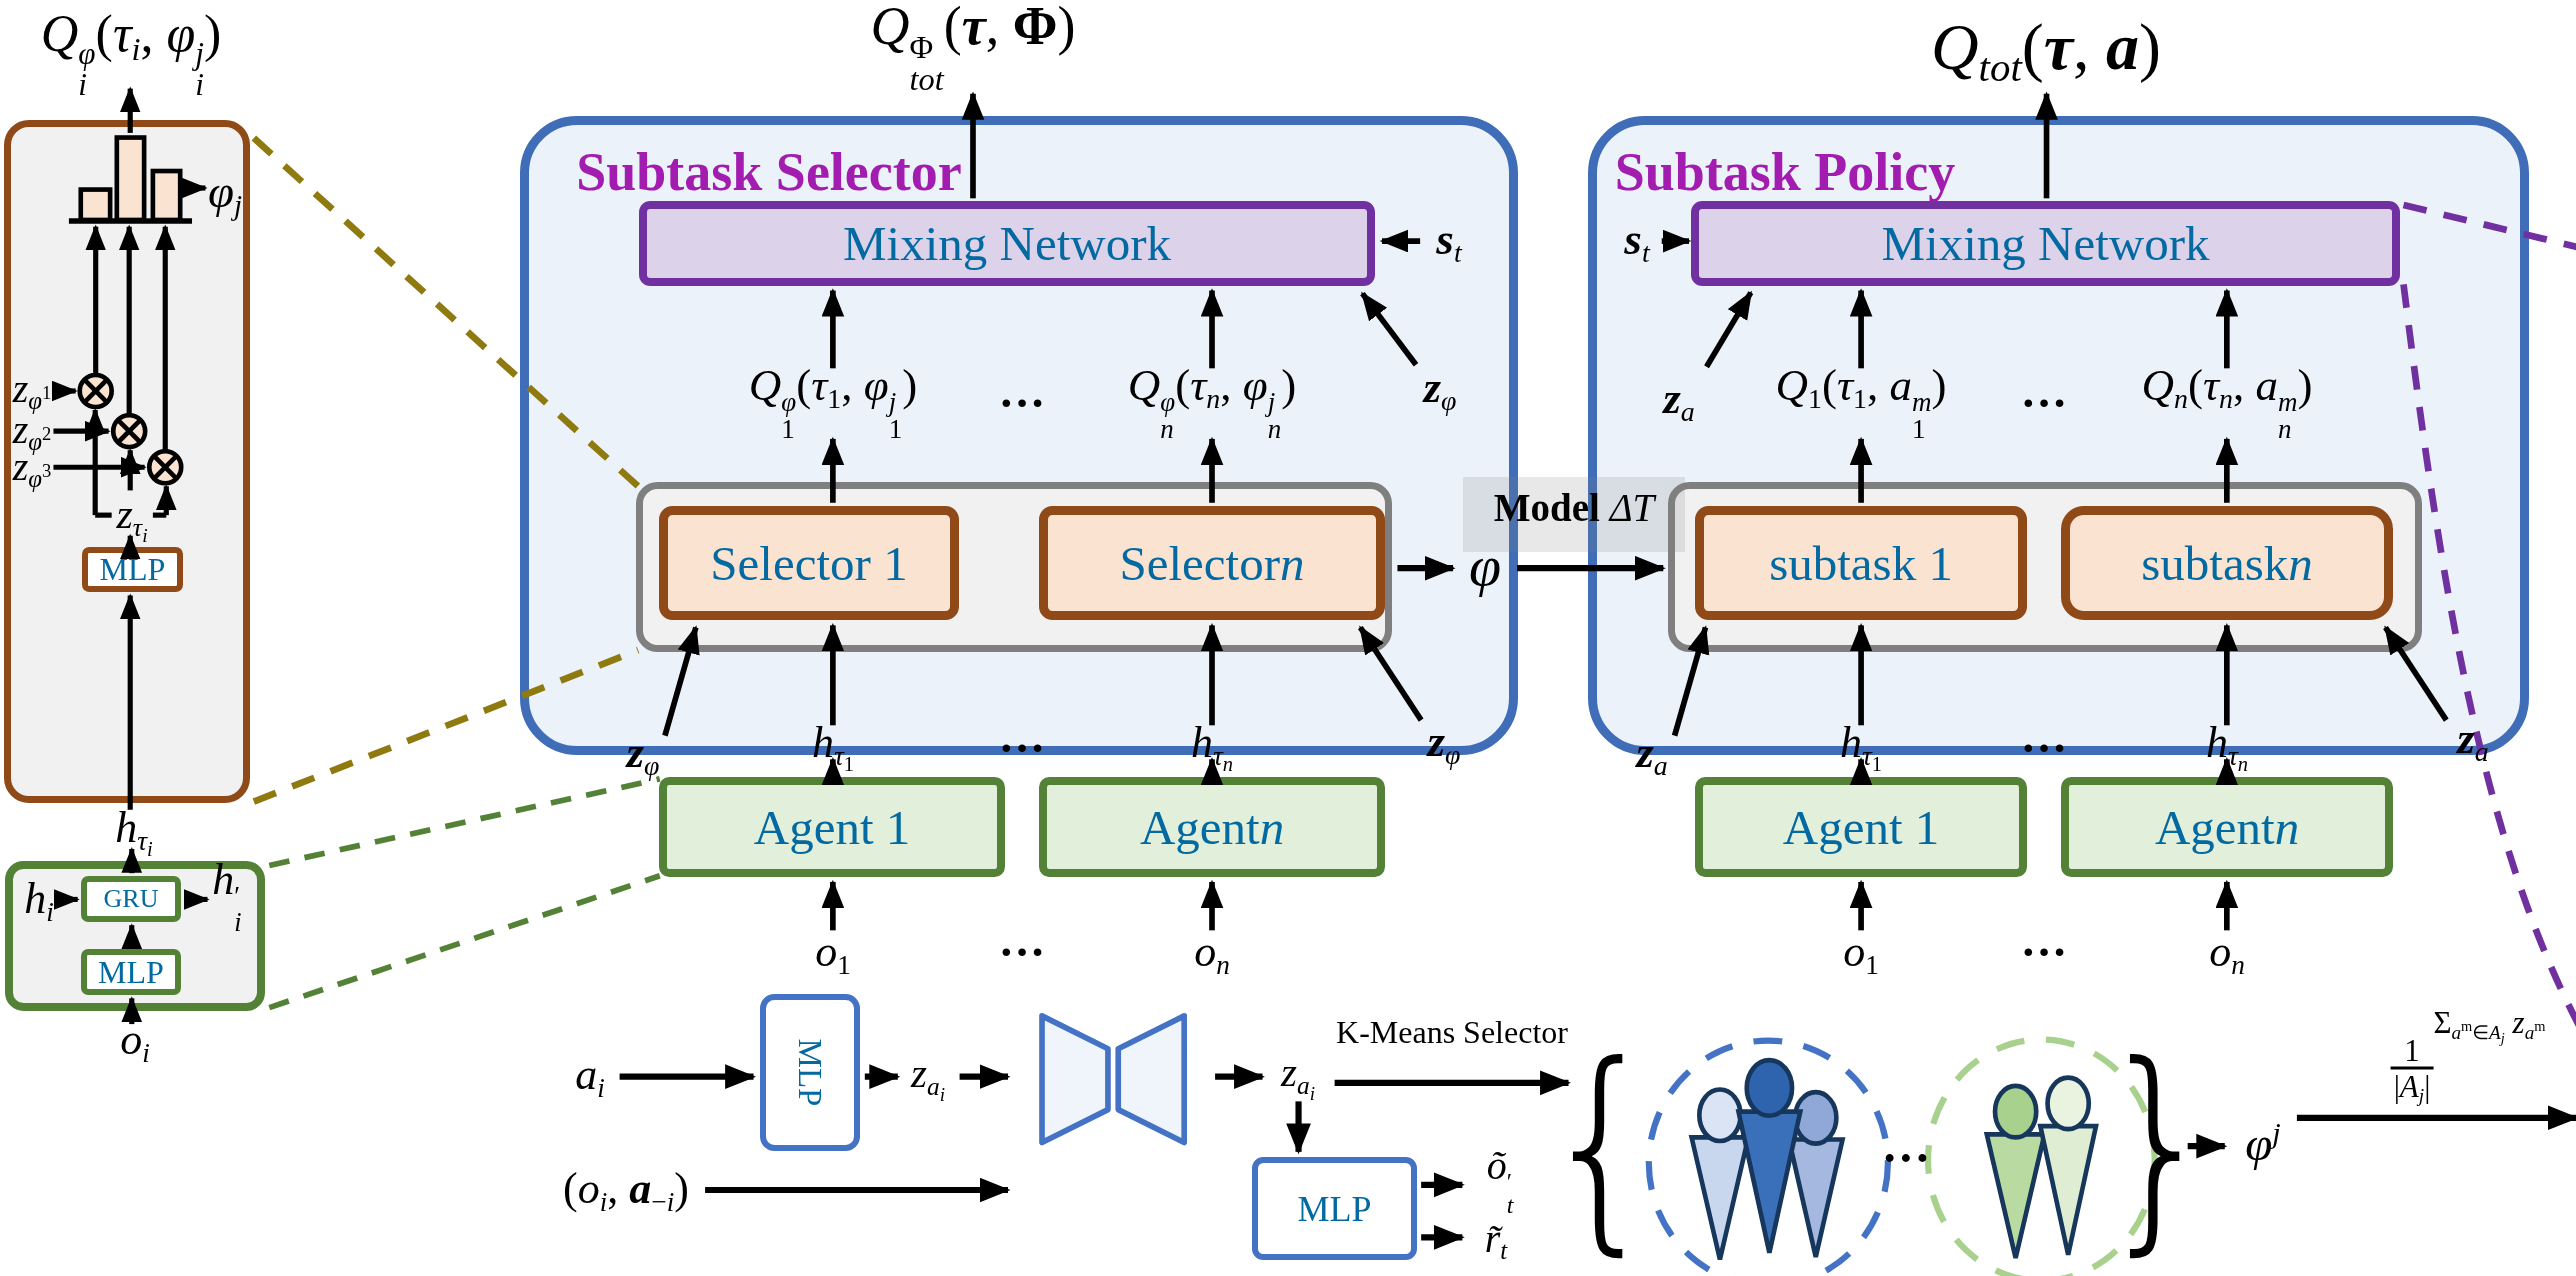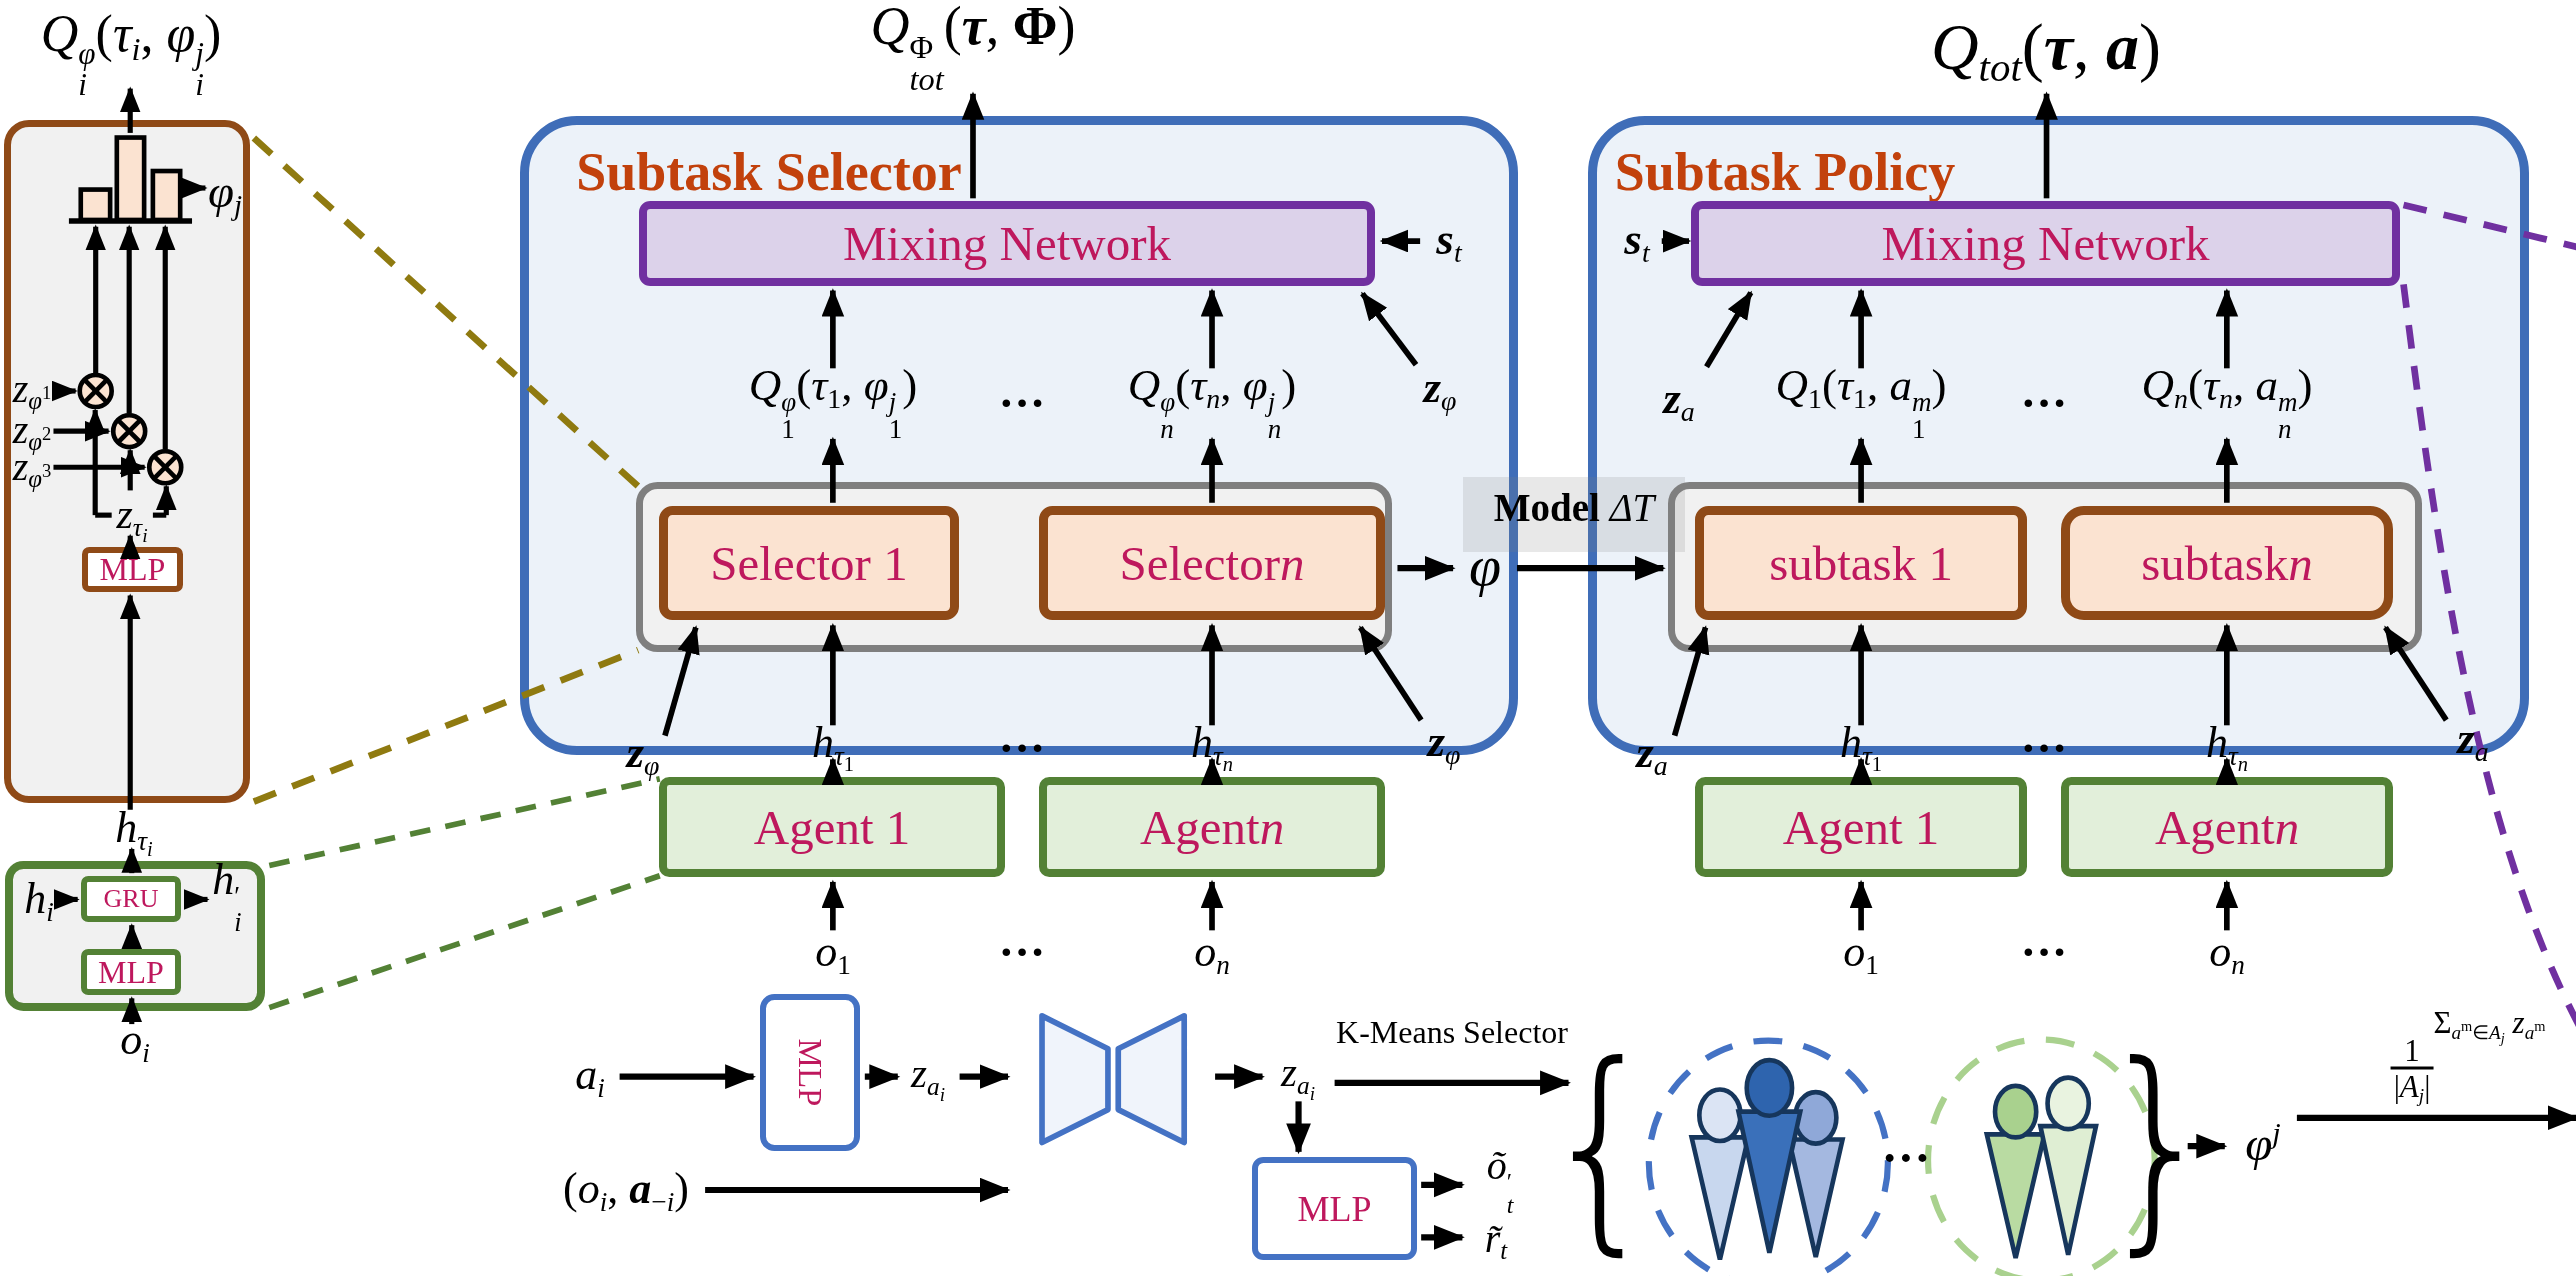--- a/index.html
+++ b/index.html
@@ -1,32 +1,32 @@
 <!DOCTYPE html>
 <html style="font-size:8.2px"><head>
 <meta charset="utf-8">
 <style>
   html,body{margin:0;padding:0;background:#fff;}
   #canvas{position:relative;width:3257px;height:1276px;overflow:hidden;background:#fff;
           font-family:"Liberation Serif",serif;}
   .panel,.box,.band{position:absolute;box-sizing:border-box;}
   .box{display:flex;align-items:center;justify-content:center;text-align:center;
-       font-family:"Liberation Serif",serif;color:#be185d;}
+       font-family:"Liberation Serif",serif;color:#0369a1;}
   .lbl{position:absolute;transform:translate(-50%,-50%);white-space:nowrap;
        font-family:"Liberation Serif",serif;color:#000;display:block;line-height:1;}
   .lbl sub{font-size:62%;vertical-align:-0.3em;line-height:0;}
   .lbl sup{font-size:62%;vertical-align:0.55em;line-height:0;}
   .lbl sub sub,.lbl sub sup{font-size:75%;}
   .ss{display:inline-flex;flex-direction:column;justify-content:center;align-items:flex-start;
       vertical-align:-0.42em;font-size:60%;line-height:1.0;}
   .ss sup,.ss sub{font-size:100%;vertical-align:baseline;line-height:1.0;}
   .frac{display:inline-flex;flex-direction:column;align-items:center;vertical-align:-0.9em;line-height:1.05;}
   .frac .den{border-top:3.1px solid #000;padding:1px 3.1px 0 3.1px;}
   svg{position:absolute;left:0;top:0;}
-  .title{font-weight:bold;color:#c2410c;}
+  .title{font-weight:bold;color:#a21caf;}
 </style>
 </head>
 <body>
 
 <div id="canvas">
 
   <div class="panel" style="left:4.1px;top:120px;width:246px;height:683px;background:#F1F1F1;border:7.7px solid #8F4A17;border-radius:25px;"></div>
 
   <div class="box" style="left:82px;top:547px;width:101px;height:45px;background:#fff;border:6.7px solid #8F4A17;border-radius:7.2px;font-size:32px;">MLP</div>
 

